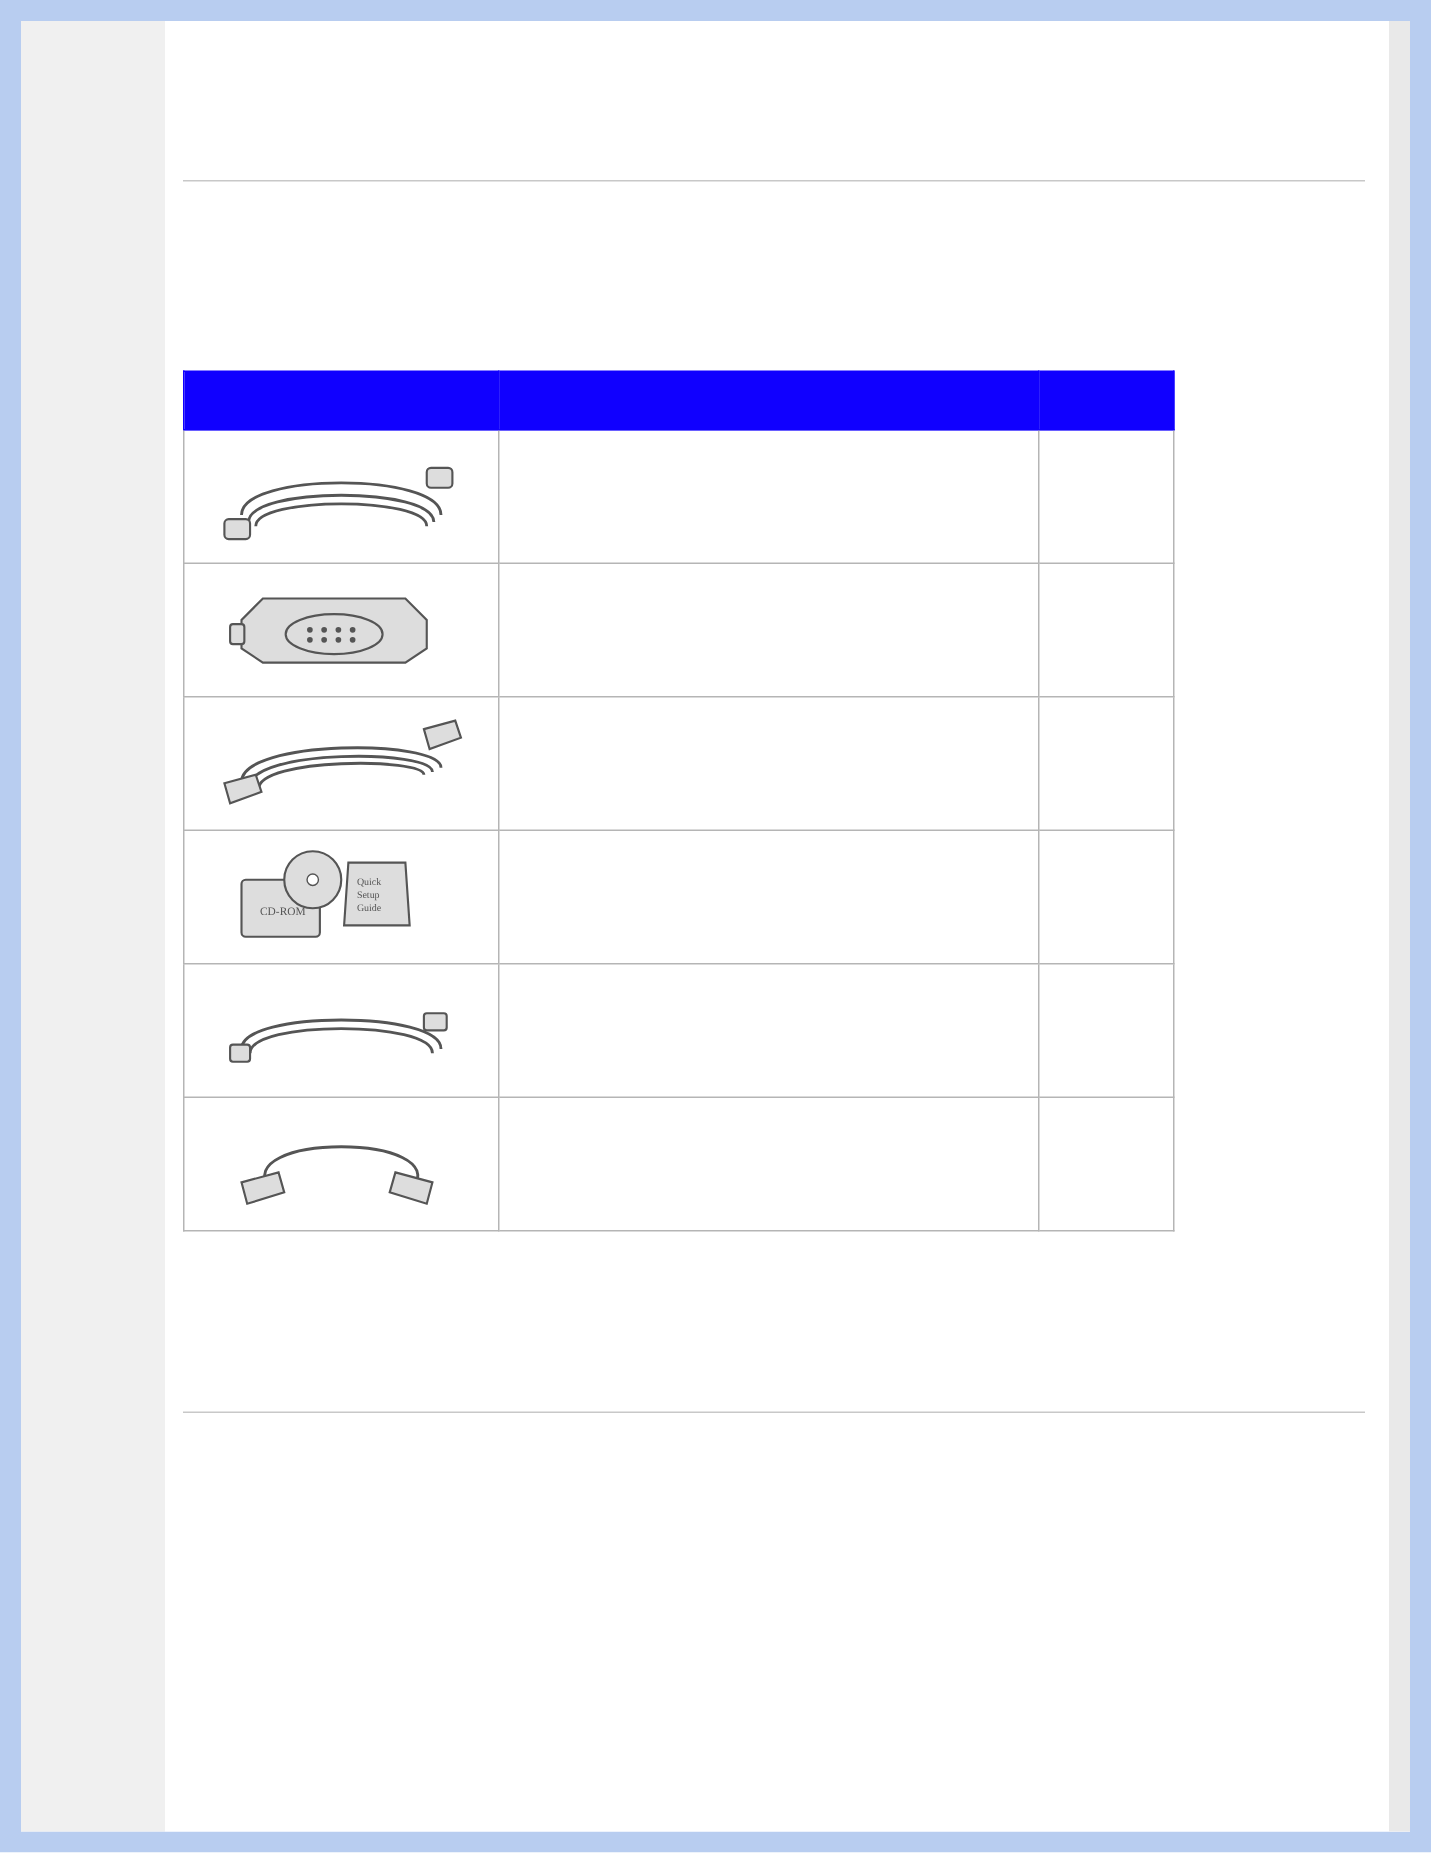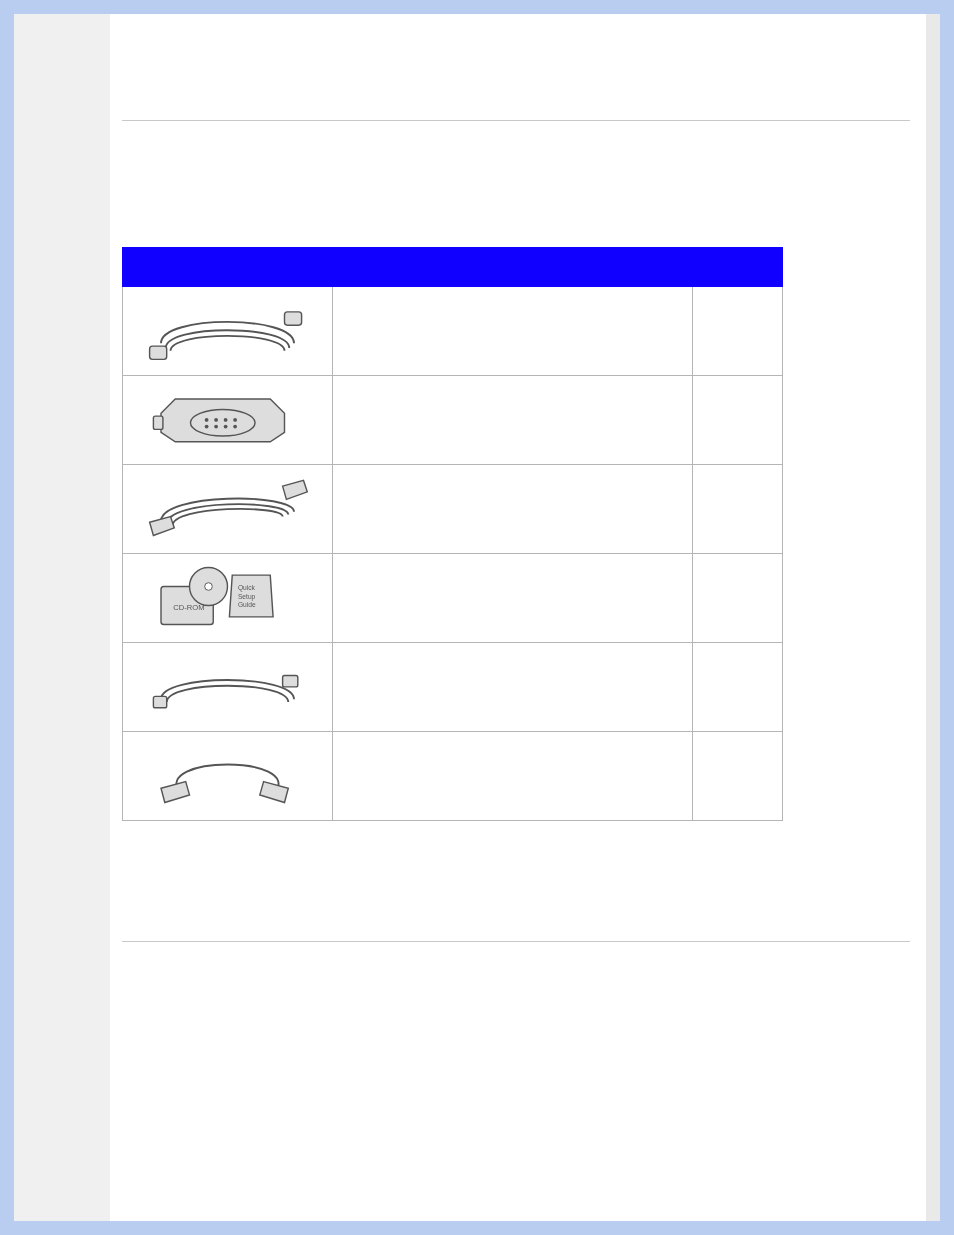--- a/index.html
+++ b/index.html
@@ -54,20 +54,21 @@
     height: 100px;
   }
   .spacer-big {
     height: 300px;
   }
 
   table.items {
     border-collapse: collapse;
     width: 660px;
     table-layout: fixed;
+    font-family: Liberation Serif, serif;
   }
   table.items col.col-img { width: 210px; }
   table.items col.col-desc { width: 360px; }
   table.items col.col-qty { width: 90px; }
 
   table.items th {
     background: #1000ff;
     color: #fff;
     height: 30px;
     border: 1px solid #1000ff;

